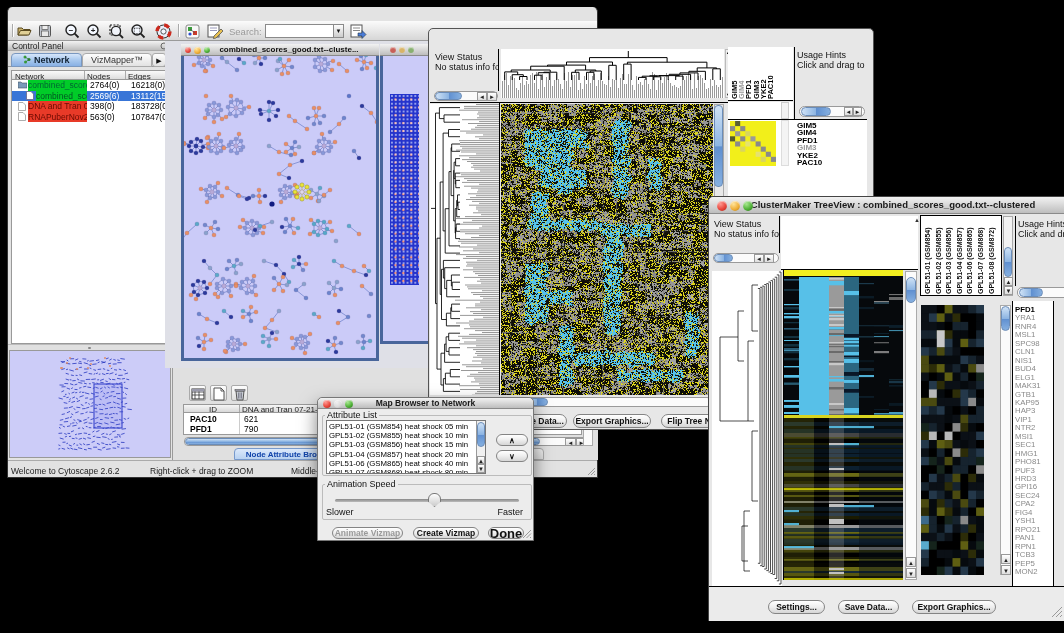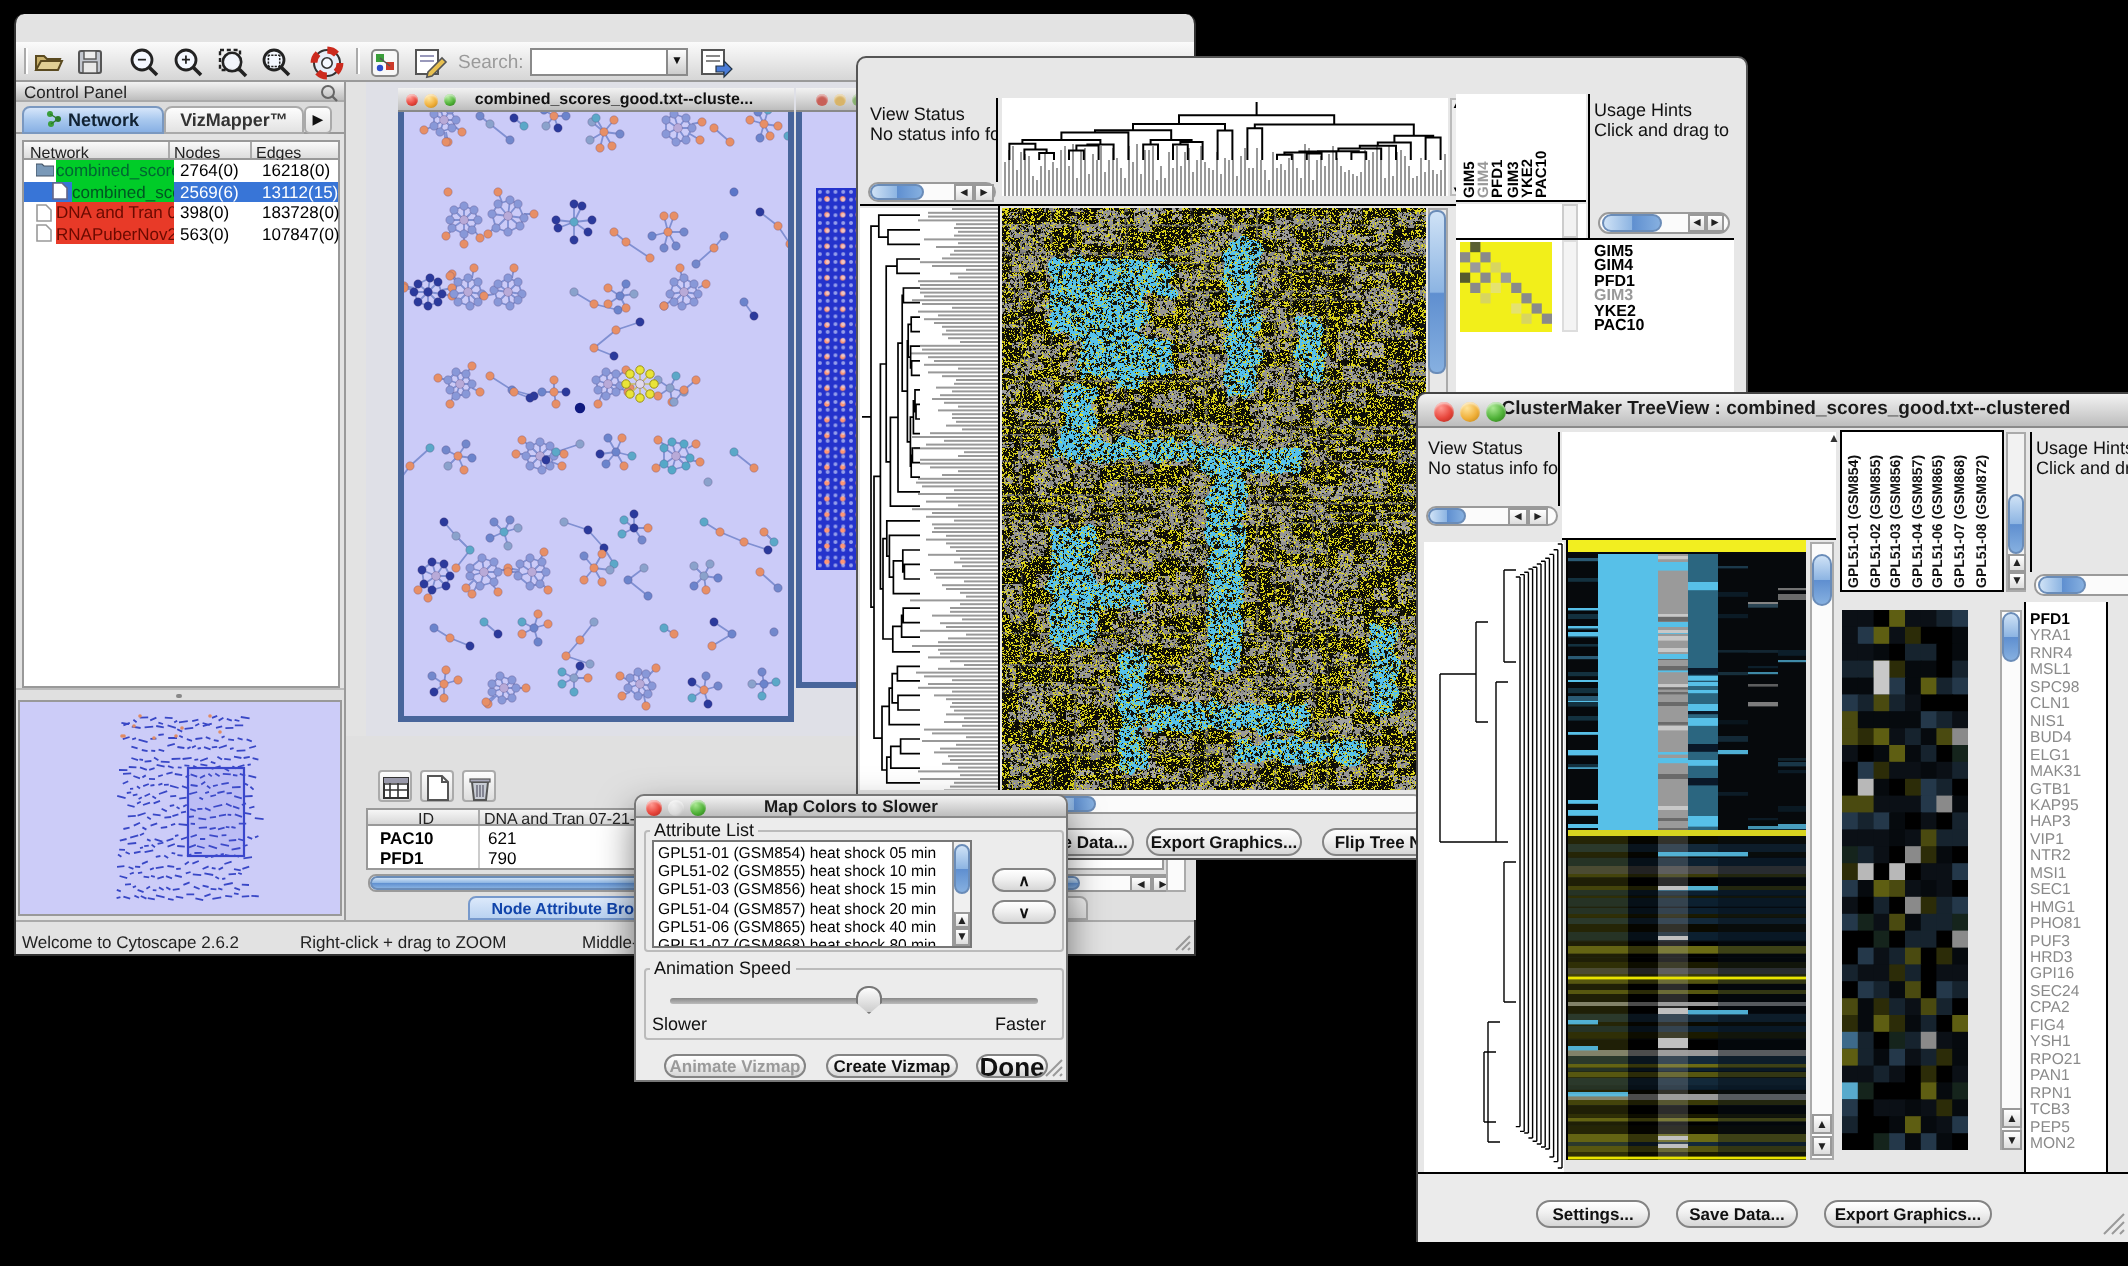--- a/index.html
+++ b/index.html
@@ -81,21 +81,21 @@
           <line x1="6" y1="6" x2="8.5" y2="8.5" stroke="#666" stroke-width="1.2"></line>
         </svg>
       </div>
       <div class="abs" style="left:0;top:10px;width:100%;height:16px;background:#dcdcdc;border-bottom:1px solid #999">
         <div class="abs" style="left:3px;top:1.5px;width:71px;height:14px;background:linear-gradient(180deg,#d6e6fa,#a8c8ee 50%,#88b0e4);border:1px solid #7a98c0;border-radius:4px 4px 0 0;font-size:9px;font-weight:bold;color:#123;text-align:center;line-height:13px"><svg width="8" height="9" style="vertical-align:-1px">
             <circle cx="2" cy="2" r="1.5" fill="#3a9e3a"></circle>
             <circle cx="6" cy="4.5" r="1.5" fill="#2a7c2a"></circle>
             <circle cx="2.5" cy="7" r="1.5" fill="#3a9e3a"></circle>
             <path d="M2 2 L6 4.5 L2.5 7" stroke="#2a7c2a" fill="none" stroke-width=".7"></path>
           </svg> Network</div>
-        <div class="abs" style="left:74px;top:1.5px;width:70px;height:14px;background:linear-gradient(180deg,#fdfdfd,#e2e2e2);border:1px solid #aaa;border-radius:4px 4px 0 0;font-size:9px;font-weight:bold;color:#333;text-align:center;line-height:13px">VizMapper™</div>
+        <div class="abs" style="left:74px;top:1.5px;width:70px;height:14px;background:linear-gradient(180deg,#fdfdfd,#e2e2e2);border:1px solid #aaa;border-radius:4px 4px 0 0;font-size:9px;font-weight:normal;color:#333;text-align:center;line-height:13px">VizMapper™</div>
         <div class="abs" style="left:144px;top:1.5px;width:14px;height:14px;background:linear-gradient(180deg,#fdfdfd,#e2e2e2);border:1px solid #aaa;border-radius:3px;font-size:7px;text-align:center;line-height:13px;color:#111">▶</div>
       </div>
       <div class="abs" style="left:3px;top:29px;width:159px;height:10px;background:linear-gradient(180deg,#fafafa,#ddd);border:1px solid #999;font-size:8px;color:#222">
         <span class="abs" style="left:3px;top:1px">Network</span>
         <span class="abs" style="left:75px;top:1px">Nodes</span>
         <span class="abs" style="left:116px;top:1px">Edges</span>
         <i class="abs" style="left:72px;top:0;height:100%;border-left:1px solid #aaa"></i>
         <i class="abs" style="left:113px;top:0;height:100%;border-left:1px solid #aaa"></i>
       </div>
       <div class="abs" style="left:3px;top:39px;width:159px;height:264px;background:#fff;border:1px solid #999;border-top:none;font-size:8.5px">
@@ -142,21 +142,21 @@
           <circle cx="60" cy="7" r="0.9" fill="#e08a62"></circle>
           <circle cx="51" cy="17" r="0.9" fill="#e08a62"></circle>
           <circle cx="57" cy="12" r="0.9" fill="#e08a62"></circle>
           <circle cx="78" cy="17" r="0.9" fill="#e08a62"></circle>
           <circle cx="81" cy="13" r="0.9" fill="#e08a62"></circle>
           <circle cx="52" cy="17" r="0.9" fill="#e08a62"></circle>
           <circle cx="100" cy="15" r="0.9" fill="#e08a62"></circle>
           <rect x="84" y="33" width="28" height="44" fill="#5560dd" fill-opacity="0.13" stroke="#3a46cc" stroke-width="1.1"></rect>
         </svg></div>
     </div>
-    <div class="abs" style="left:175px;top:34px;width:425px;height:327px;background:#dfe0e7;overflow:hidden">
+    <div class="abs" style="left:157px;top:34px;width:425px;height:327px;background:#dfe0e7;overflow:hidden">
       <div class="abs" style="left:215px;top:3px;width:120px;height:300px;background:#cbcbf8;border:3px solid #48659b;border-top:none">
         <div class="abs tbar" style="left:-3px;top:0;width:120px;height:12px">
           <div class="lights abs" style="left:10px;top:3px"><i style="width:6px;height:6px;background:#c86058"></i><i style="width:6px;height:6px;background:#d8b468"></i><i style="width:6px;height:6px;background:#88b070"></i></div>
         </div>
         <div class="abs" style="left:7px;top:50px;width:29px;height:191px;background:#2433cc;background-image:radial-gradient(circle,rgba(225,230,255,.6) .7px,transparent 1.2px),radial-gradient(circle,rgba(255,150,115,1) 1.1px,transparent 1.6px);background-size:3.9px 3.9px,7.9px 7.9px;background-position:0 0,1.5px 1.5px"></div>
       </div>
       <div class="abs" style="left:16px;top:3px;width:198px;height:317px;background:#cbcbf8;border:3px solid #48659b;border-top:none">
         <div class="abs tbar" style="left:-3px;top:0;width:198px;height:12px">
           <div class="lights abs" style="left:4px;top:3px"><i style="width:6px;height:6px;background:radial-gradient(circle at 35% 30%,#ff9890,#e8463c 55%,#a82418)"></i><i style="width:7px;height:7px;background:radial-gradient(circle at 35% 30%,#ffe49a,#f0b03a 55%,#b87c10)"></i><i style="width:6px;height:6px;background:radial-gradient(circle at 35% 30%,#a8e890,#50b238 55%,#247012)"></i></div>
           <div style="text-align:center;font-size:8px;font-weight:bold;color:#111;line-height:12px;padding-left:18px">combined_scores_good.txt--cluste...</div>
@@ -2422,21 +2422,21 @@
       <div class="aqbtn" style="left:129px;top:13px;width:61px;height:14px;line-height:13px">Save Data...</div>
       <div class="aqbtn" style="left:203px;top:13px;width:84px;height:14px;line-height:13px">Export Graphics...</div>
       <svg class="abs" style="right:14px;bottom:3px" width="12" height="12">
         <path d="M11 1 L1 11 M11 5 L5 11 M11 9 L9 11" stroke="#999" stroke-width="1"></path>
       </svg>
     </div>
   </div>
 <div class="abs" style="left:317px;top:397px;width:217px;height:144px;background:#ececec;border:1px solid #777;border-radius:5px 5px 0 0;box-shadow:0 8px 18px rgba(0,0,0,.5)">
     <div class="abs tbar" style="left:0;top:0;width:100%;height:11px;border-radius:5px 5px 0 0">
       <div class="lights abs" style="left:5px;top:1.5px"><i style="width:8px;height:8px;background:radial-gradient(circle at 35% 30%,#ff9890,#e8463c 55%,#a82418)"></i><i style="width:8px;height:8px;background:radial-gradient(circle at 35% 30%,#f0f0f0,#d8d8d8 60%,#aaa)"></i><i style="width:8px;height:8px;background:radial-gradient(circle at 35% 30%,#a8e890,#50b238 55%,#247012)"></i></div>
-      <div style="text-align:center;font-size:8.5px;font-weight:bold;color:#1a1a1a;line-height:11px">Map Colors to Slower</div>
+      <div style="text-align:center;font-size:8.5px;font-weight:bold;color:#1a1a1a;line-height:11px">Map Browser to Network</div>
     </div>
     <div class="abs" style="left:7px;top:12px;font-size:9px;color:#111;background:#ececec;z-index:2;padding:0 2px">Attribute List</div>
     <div class="abs" style="left:4px;top:17px;width:210px;height:61px;border:1px solid #bbb;border-radius:2px"></div>
     <div class="abs" style="left:8px;top:22px;width:160px;height:54px;background:#fff;border:1px solid #777;font-size:7.8px;color:#000;overflow:hidden">
       <div class="abs" style="left:2px;top:1.0px;white-space:nowrap">GPL51-01 (GSM854) heat shock 05 min</div>
       <div class="abs" style="left:2px;top:10.2px;white-space:nowrap">GPL51-02 (GSM855) heat shock 10 min</div>
       <div class="abs" style="left:2px;top:19.4px;white-space:nowrap">GPL51-03 (GSM856) heat shock 15 min</div>
       <div class="abs" style="left:2px;top:28.6px;white-space:nowrap">GPL51-04 (GSM857) heat shock 20 min</div>
       <div class="abs" style="left:2px;top:37.8px;white-space:nowrap">GPL51-06 (GSM865) heat shock 40 min</div>
       <div class="abs" style="left:2px;top:47.0px;white-space:nowrap">GPL51-07 (GSM868) heat shock 80 min</div>

